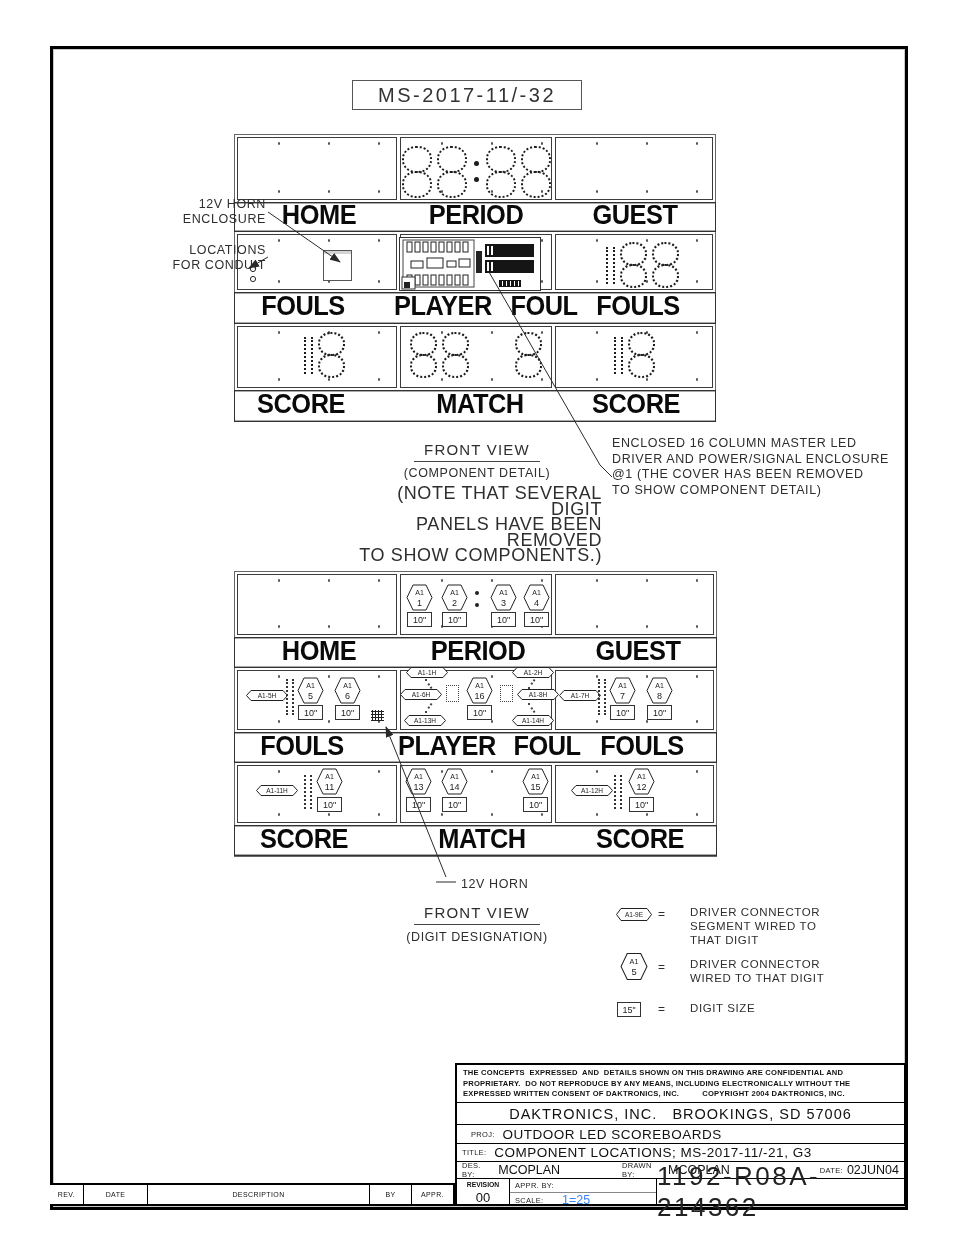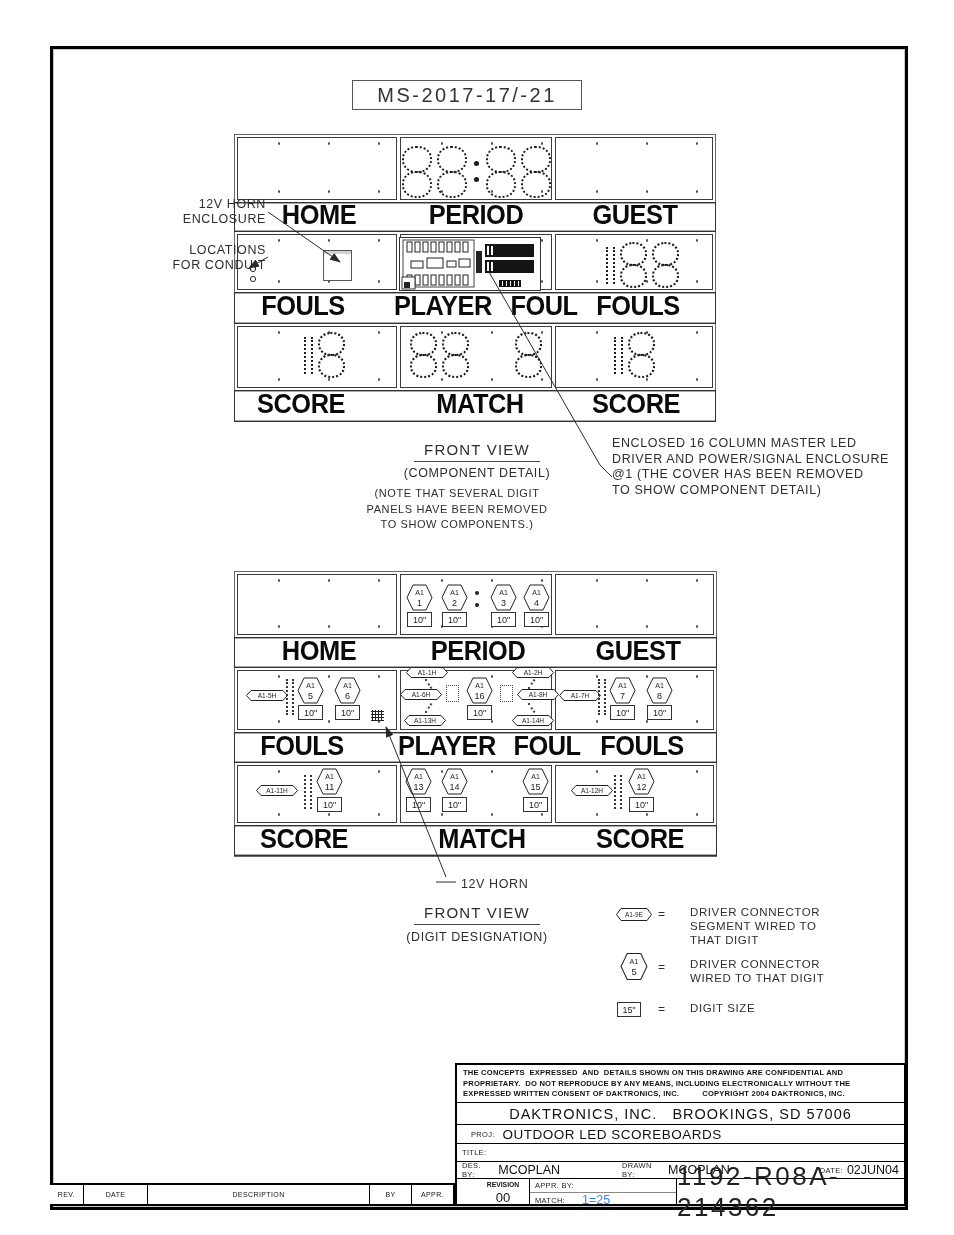--- a/index.html
+++ b/index.html
@@ -55,21 +55,21 @@
   .revcell{border-right:1px solid #000;display:flex;align-items:center;justify-content:center;font-size:7px;color:#111;letter-spacing:.4px;box-sizing:border-box;height:100%;}
   .overlay{position:absolute;left:0;top:0;pointer-events:none;}
   .note-title{font-size:15px;letter-spacing:1.2px;border-bottom:1.5px solid #444;padding:0 10px 3px 10px;display:inline-block;}
 </style>
 </head>
 <body>
 
 <div class="abs sheet"></div>
 
 <div class="abs dnum">
-  <span>MS-2017-17/-21</span>
+  <span>MS-2017-11/-32</span>
 </div>
 
 <div class="abs bframe" style="left:234px;top:134px;width:482px;height:288px;"></div>
 
 <div class="abs panel" style="left:237px;top:137px;width:160px;height:63px;"></div>
 <div class="abs panel" style="left:400px;top:137px;width:152px;height:63px;"></div>
 <div class="abs panel" style="left:555px;top:137px;width:158px;height:63px;"></div>
 
 <div class="abs led" style="left:400px;top:146px;width:152px;height:52px;">
     <div class="d8" style="width: 30px; height: 52px;">
@@ -207,21 +207,21 @@
 
 <div class="abs t tr" style="left:98px;top:197px;width:168px;font-size:12.5px;line-height:15px;">12V HORN
 ENCLOSURE</div>
 <div class="abs t tr" style="left:88px;top:243px;width:178px;font-size:12.5px;line-height:15px;">LOCATIONS
 FOR CONDUIT</div>
 
 <div class="abs tc" style="left:352px;top:441px;width:250px;">
   <span class="t note-title">FRONT VIEW</span>
 </div>
 <div class="abs t tc" style="left:352px;top:466px;width:250px;font-size:12.5px;">(COMPONENT DETAIL)</div>
-<div class="abs t tc" style="left:332px;top:486px;width:250px;font-size:11px;line-height:15.5px;">(NOTE THAT SEVERAL DIGIT
+<div class="abs t tc" style="left:352px;top:486px;width:250px;font-size:18px;line-height:15.5px;text-align:right;">(NOTE THAT SEVERAL DIGIT
 PANELS HAVE BEEN REMOVED
 TO SHOW COMPONENTS.)</div>
 <div class="abs t" style="left:612px;top:436px;width:290px;font-size:12.5px;line-height:15.5px;">ENCLOSED 16 COLUMN MASTER LED
 DRIVER AND POWER/SIGNAL ENCLOSURE
 @1 (THE COVER HAS BEEN REMOVED
 TO SHOW COMPONENT DETAIL)</div>
 
 <div class="abs bframe" style="left:234px;top:571px;width:483px;height:286px;"></div>
 
 <div class="abs panel" style="left:237px;top:574px;width:160px;height:61px;"></div>
@@ -432,38 +432,39 @@
   </div>
   <div class="tbrow" style="top:37px;height:22px;display:flex;align-items:center;justify-content:center;">
     <span style="font-size:14.5px;letter-spacing:1px;white-space:pre;color:#111;">DAKTRONICS, INC.   BROOKINGS, SD 57006</span>
   </div>
   <div class="tbrow" style="top:59px;height:19px;display:flex;align-items:center;padding:0 14px;">
     <span class="lbl">PROJ:</span>
     <span style="font-size:13.5px;margin-left:8px;letter-spacing:.5px;color:#111;">OUTDOOR LED SCOREBOARDS</span>
   </div>
   <div class="tbrow" style="top:78px;height:18px;display:flex;align-items:center;padding:0 5px;">
     <span class="lbl">TITLE:</span>
+    <span style="font-size:13.5px;margin-left:8px;letter-spacing:.5px;color:#111;">COMPONENT LOCATIONS; MS-2017-11/-21, G3</span>
   </div>
   <div class="tbrow" style="top:96px;height:17px;display:flex;align-items:center;padding:0 5px;">
     <span class="lbl">DES. BY:</span>
     <span style="font-size:12.5px;margin-left:6px;color:#111;">MCOPLAN</span>
     <span class="lbl" style="margin-left:62px;">DRAWN BY:</span>
     <span style="font-size:12.5px;margin-left:6px;color:#111;">MCOPLAN</span>
     <span class="lbl" style="margin-left:90px;">DATE:</span>
     <span style="font-size:12.5px;margin-left:4px;color:#111;">02JUN04</span>
   </div>
   <div class="tbrow" style="top:113px;bottom:0;display:flex;">
-    <div style="width:53px;border-right:1.5px solid #000;display:flex;flex-direction:column;align-items:center;box-sizing:border-box;margin-left:20px;">
+    <div style="width:53px;border-right:1.5px solid #000;display:flex;flex-direction:column;align-items:center;box-sizing:border-box;">
       <span style="font-size:6.8px;font-weight:700;margin-top:2px;color:#111;">REVISION</span>
       <span style="font-size:13px;margin-top:2px;color:#111;">00</span>
     </div>
     <div style="width:147px;border-right:1.5px solid #000;box-sizing:border-box;position:relative;">
       <span class="lbl" style="position:absolute;left:5px;top:2px;">APPR. BY:</span>
       <div style="position:absolute;left:0;right:0;top:13px;border-top:1px solid #888;"></div>
-      <span class="lbl" style="position:absolute;left:5px;top:17px;">MATCH:</span>
+      <span class="lbl" style="position:absolute;left:5px;top:17px;">SCALE:</span>
       <span style="position:absolute;left:52px;top:14px;font-size:12.5px;color:#3b82f6;">1=25</span>
     </div>
     <div style="flex:1;display:flex;align-items:center;justify-content:center;">
       <span style="font-size:26px;letter-spacing:2.5px;color:#222;">1192-R08A-214362</span>
     </div>
   </div>
 </div>
 
 <div class="abs revstrip">
   <div class="revcell" style="width:34px;">REV.</div>

